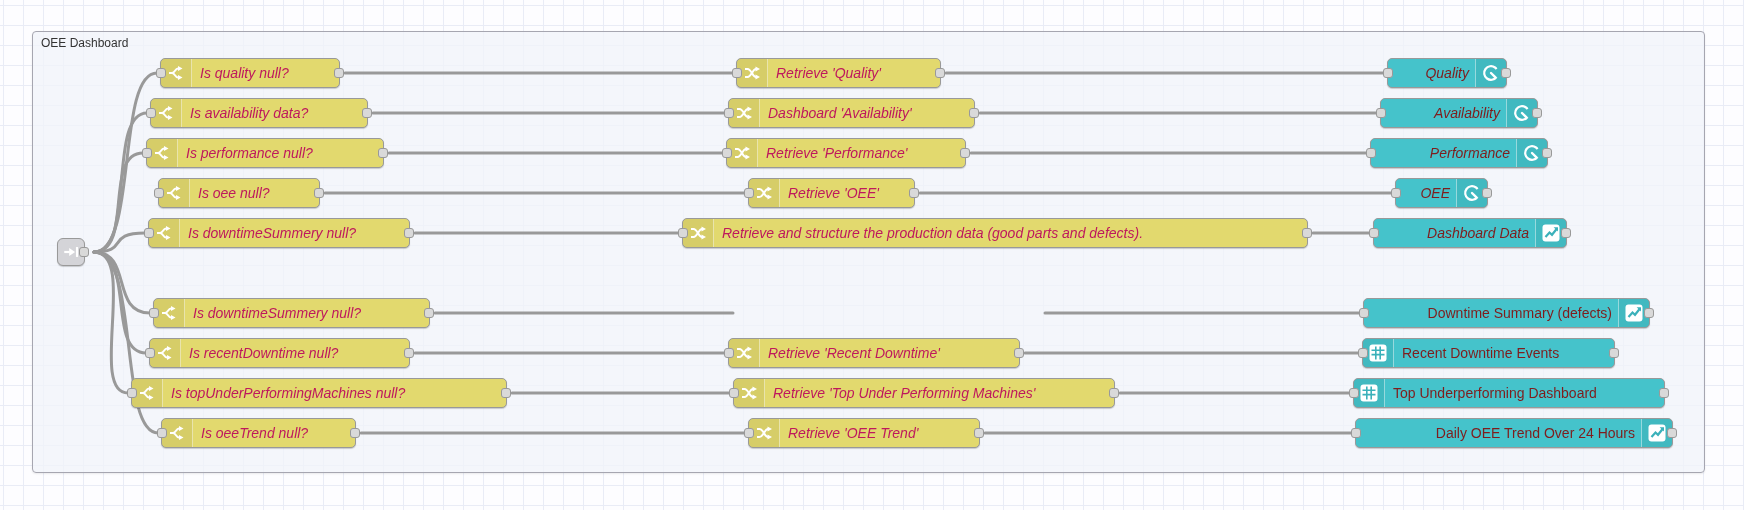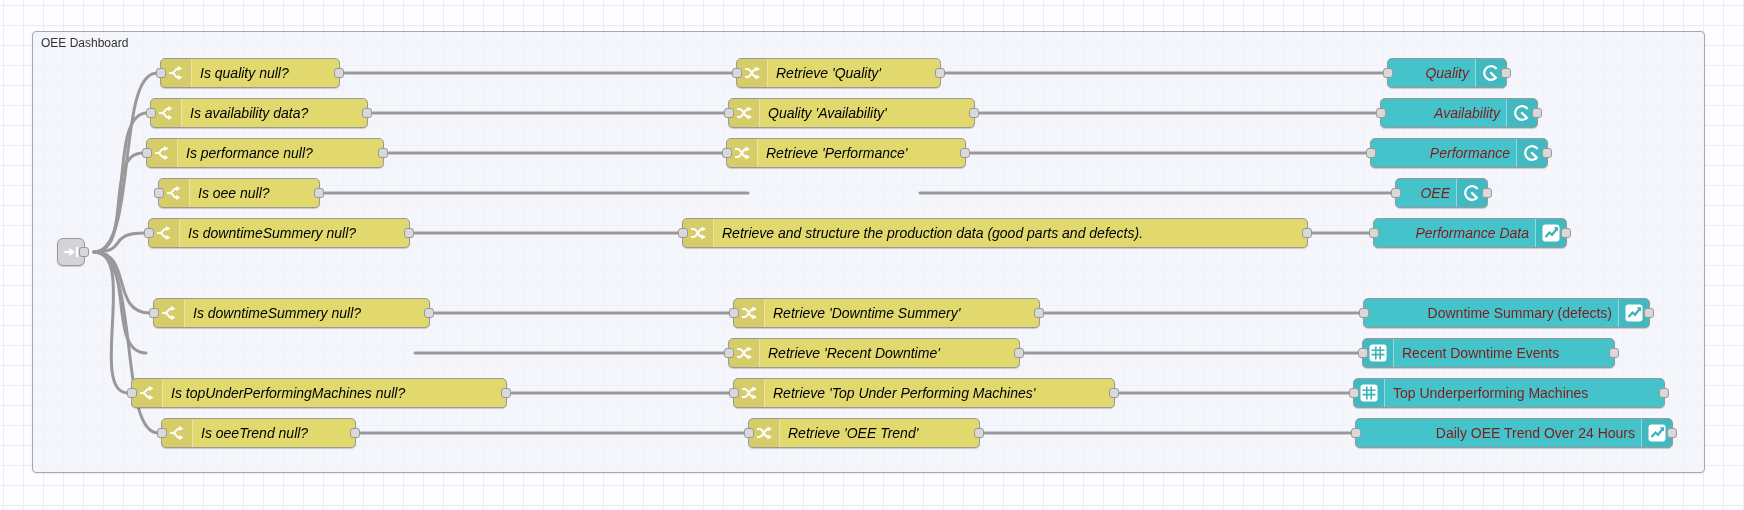--- a/index.html
+++ b/index.html
@@ -44,21 +44,21 @@
   .node.gray{background:#d4d4d8;border-radius:6px;}
   .icon-area{
     width:30px;flex:0 0 30px;display:flex;align-items:center;justify-content:center;
     background:rgba(0,0,0,0.05);
   }
   .icon-area.left{border-right:1px solid rgba(255,255,255,0.45);border-radius:4px 0 0 4px;}
   .icon-area.right{border-left:1px solid rgba(255,255,255,0.45);border-radius:0 4px 4px 0;}
   .icon-area svg{width:20px;height:20px;display:block;}
   .lbl{
     flex:1;display:flex;align-items:center;overflow:hidden;
-    padding:0 8px;color:#000000;
+    padding:0 8px;color:#be185d;
   }
   .lbl.right{justify-content:flex-end;padding-right:6px;}
   .lbl.it{font-style:italic;}
   .teal .lbl{color:#7f1d1d;}
   .port{
     position:absolute;width:10px;height:10px;box-sizing:border-box;
     background:#d9d9d9;border:1px solid #999;border-radius:3px;top:9px;
   }
   .port.in{left:-5px;}
   .port.out{right:-5px;}
@@ -203,20 +203,30 @@
   <div class="node yellow" style="left:153px;top:298px;width:277px">
     <span class="port in"></span>
     <span class="icon-area left">
         <svg viewBox="0 0 20 20">
           <use href="#i-switch"></use>
         </svg>
       </span>
     <span class="lbl it">Is downtimeSummery null?</span>
     <span class="port out"></span>
   </div>
+  <div class="node yellow" style="left:149px;top:338px;width:261px">
+    <span class="port in"></span>
+    <span class="icon-area left">
+        <svg viewBox="0 0 20 20">
+          <use href="#i-switch"></use>
+        </svg>
+      </span>
+    <span class="lbl it">Is recentDowntime null?</span>
+    <span class="port out"></span>
+  </div>
   <div class="node yellow" style="left:161px;top:418px;width:195px">
     <span class="port in"></span>
     <span class="icon-area left">
         <svg viewBox="0 0 20 20">
           <use href="#i-switch"></use>
         </svg>
       </span>
     <span class="lbl it">Is oeeTrend null?</span>
     <span class="port out"></span>
   </div>
@@ -241,53 +251,53 @@
     <span class="lbl it">Retrieve 'Quality'</span>
     <span class="port out"></span>
   </div>
   <div class="node yellow" style="left:728px;top:98px;width:247px">
     <span class="port in"></span>
     <span class="icon-area left">
         <svg viewBox="0 0 20 20">
           <use href="#i-shuffle"></use>
         </svg>
       </span>
-    <span class="lbl it">Quality 'Availability'</span>
+    <span class="lbl it">Dashboard 'Availability'</span>
     <span class="port out"></span>
   </div>
   <div class="node yellow" style="left:726px;top:138px;width:240px">
     <span class="port in"></span>
     <span class="icon-area left">
         <svg viewBox="0 0 20 20">
           <use href="#i-shuffle"></use>
         </svg>
       </span>
     <span class="lbl it">Retrieve 'Performance'</span>
     <span class="port out"></span>
   </div>
+  <div class="node yellow" style="left:748px;top:178px;width:167px">
+    <span class="port in"></span>
+    <span class="icon-area left">
+        <svg viewBox="0 0 20 20">
+          <use href="#i-shuffle"></use>
+        </svg>
+      </span>
+    <span class="lbl it">Retrieve 'OEE'</span>
+    <span class="port out"></span>
+  </div>
   <div class="node yellow" style="left:682px;top:218px;width:626px">
     <span class="port in"></span>
     <span class="icon-area left">
         <svg viewBox="0 0 20 20">
           <use href="#i-shuffle"></use>
         </svg>
       </span>
     <span class="lbl it">Retrieve and structure the production data (good parts and defects).</span>
     <span class="port out"></span>
   </div>
-  <div class="node yellow" style="left:733px;top:298px;width:307px">
-    <span class="port in"></span>
-    <span class="icon-area left">
-        <svg viewBox="0 0 20 20">
-          <use href="#i-shuffle"></use>
-        </svg>
-      </span>
-    <span class="lbl it">Retrieve 'Downtime Summery'</span>
-    <span class="port out"></span>
-  </div>
   <div class="node yellow" style="left:728px;top:338px;width:292px">
     <span class="port in"></span>
     <span class="icon-area left">
         <svg viewBox="0 0 20 20">
           <use href="#i-shuffle"></use>
         </svg>
       </span>
     <span class="lbl it">Retrieve 'Recent Downtime'</span>
     <span class="port out"></span>
   </div>
@@ -347,21 +357,21 @@
     <span class="lbl it right">OEE</span>
     <span class="icon-area right">
         <svg viewBox="0 0 20 20">
           <use href="#i-gauge"></use>
         </svg>
       </span>
     <span class="port out"></span>
   </div>
   <div class="node teal" style="left:1373px;top:218px;width:194px">
     <span class="port in"></span>
-    <span class="lbl it right">Performance Data</span>
+    <span class="lbl it right">Dashboard Data</span>
     <span class="icon-area right">
         <svg viewBox="0 0 20 20">
           <use href="#i-chart"></use>
         </svg>
       </span>
     <span class="port out"></span>
   </div>
   <div class="node teal" style="left:1363px;top:298px;width:287px">
     <span class="port in"></span>
     <span class="lbl right">Downtime Summary (defects)</span>
@@ -382,21 +392,21 @@
     <span class="lbl">Recent Downtime Events</span>
     <span class="port out"></span>
   </div>
   <div class="node teal" style="left:1353px;top:378px;width:312px">
     <span class="port in"></span>
     <span class="icon-area left">
         <svg viewBox="0 0 20 20">
           <use href="#i-table"></use>
         </svg>
       </span>
-    <span class="lbl">Top Underperforming Machines</span>
+    <span class="lbl">Top Underperforming Dashboard</span>
     <span class="port out"></span>
   </div>
   <div class="node teal" style="left:1355px;top:418px;width:318px">
     <span class="port in"></span>
     <span class="lbl right">Daily OEE Trend Over 24 Hours</span>
     <span class="icon-area right">
         <svg viewBox="0 0 20 20">
           <use href="#i-chart"></use>
         </svg>
       </span>

